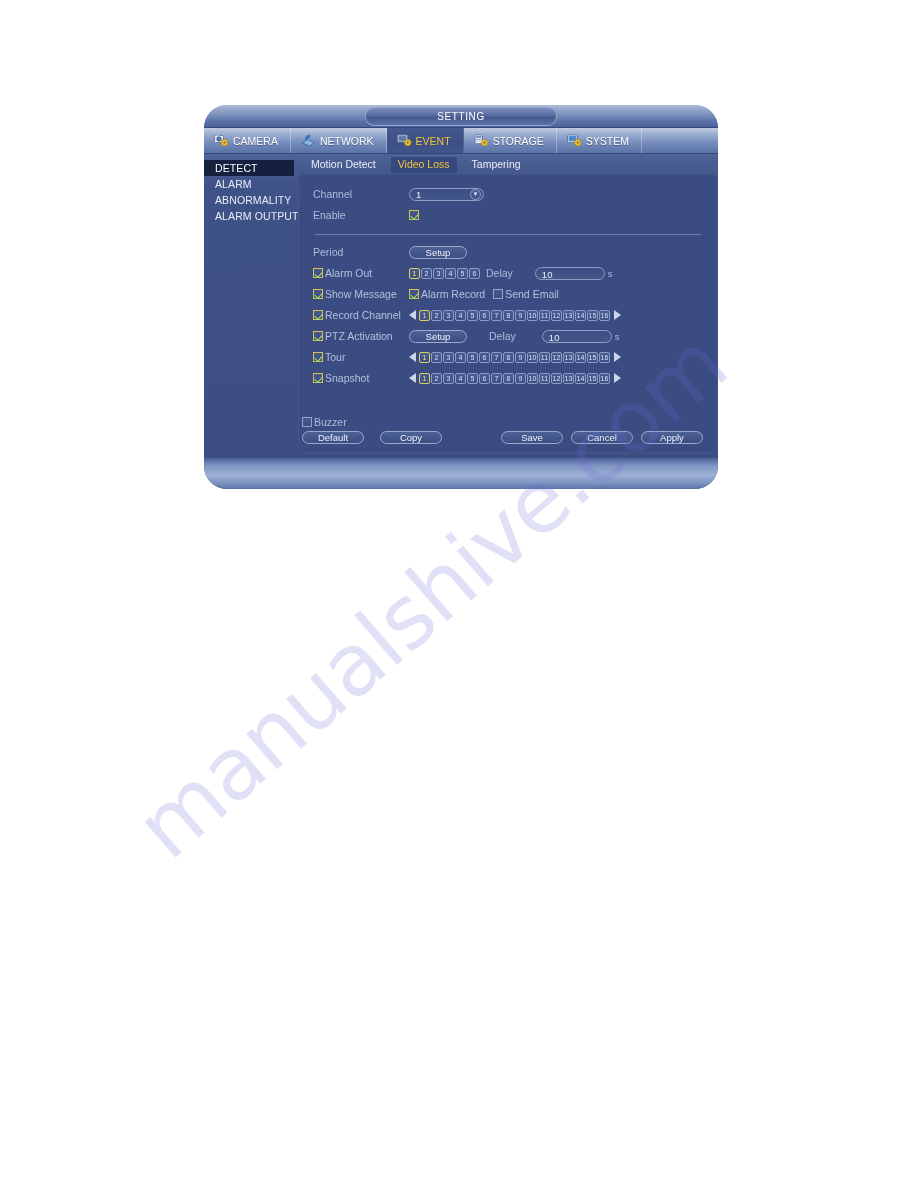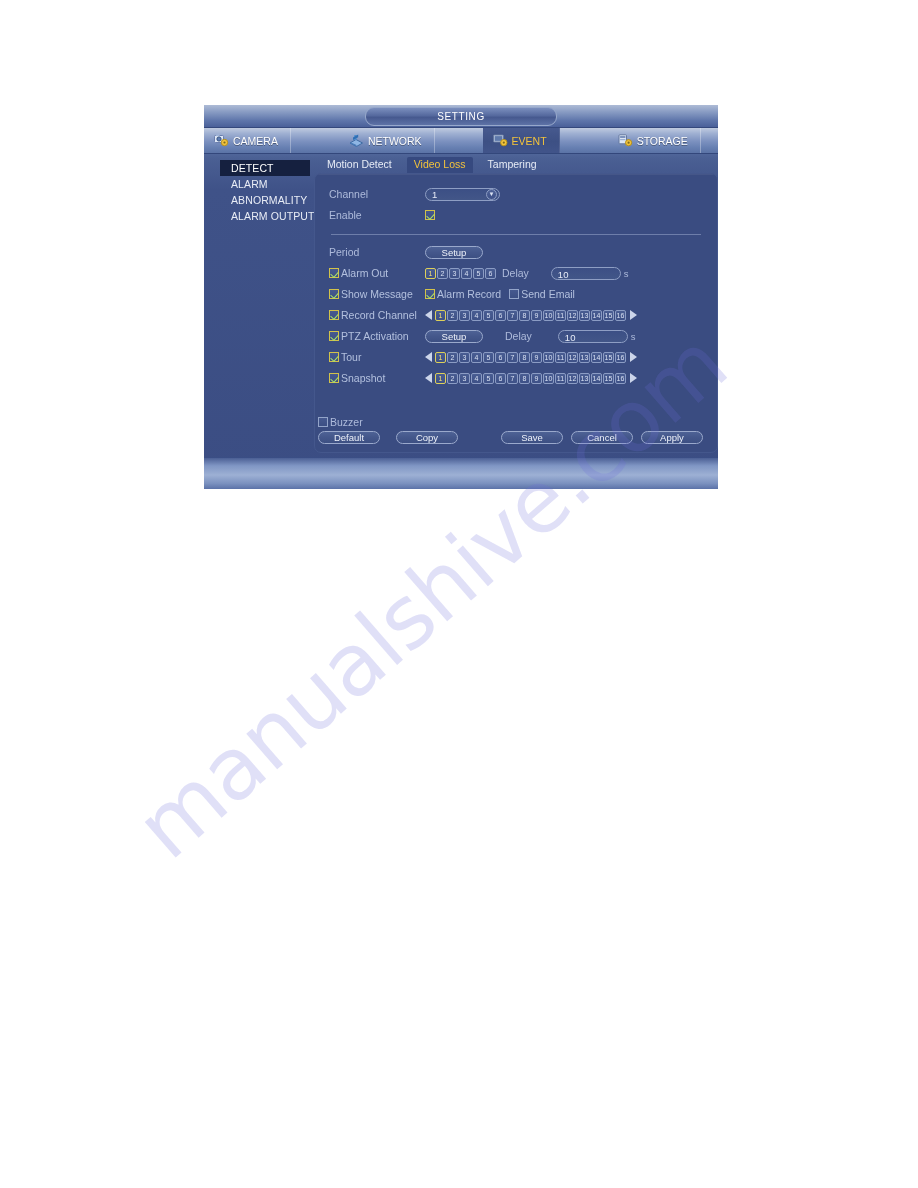--- a/index.html
+++ b/index.html
@@ -43,20 +43,21 @@
   #device-window {
     position: absolute;
     left: 204px;
     top: 105px;
     width: 514px;
     height: 384px;
     z-index: 2;
     background: linear-gradient(180deg, #8ea4cc 0%, #6d87b8 6%, #4a5f93 14%, #3f5288 22%, #3b4d83 100%);
     box-sizing: border-box;
     overflow: hidden;
+    border-radius: 23px;
   }
 
   
   #title-bar {
     position: relative;
     height: 22px;
     background: linear-gradient(180deg,#aebbd6 0%, #8a9dc4 30%, #5f76ab 70%, #4a6099 100%);
     border-bottom: 1px solid #34487c;
   }
   #title-pill {
@@ -78,21 +79,20 @@
   }
 
   
   #main-tabs {
     position: relative;
     height: 25px;
     background: linear-gradient(180deg,#c0cbe0 0%, #9fb0d2 22%, #7d92c0 52%, #6780b2 78%, #5b73a6 100%);
     display: flex;
     align-items: stretch;
     border-bottom: 1px solid #33477b;
-    gap: 48px;
   }
   .main-tab {
     position: relative;
     display: flex;
     align-items: center;
     gap: 4px;
     padding: 0 12px 0 10px;
     font-size: 10.5px;
     color: #ffffff;
     text-shadow: 0 1px 0 rgba(0,0,0,0.35);
@@ -115,21 +115,20 @@
   }
   .tab-icon svg { display: block; }
 
   
   #body-split {
     position: relative;
     display: flex;
     height: 314px;
     padding-top: 3px;
     box-sizing: border-box;
-    padding-left: 16px;
   }
 
   
   #sidebar {
     width: 90px;
     flex: none;
     padding-top: 3px;
     box-sizing: border-box;
   }
   .side-item {

